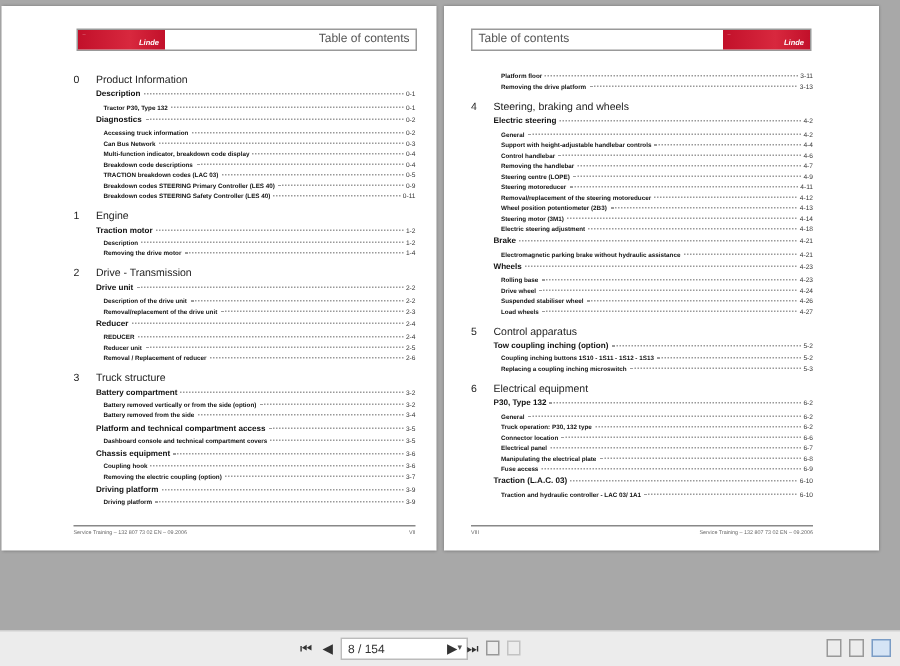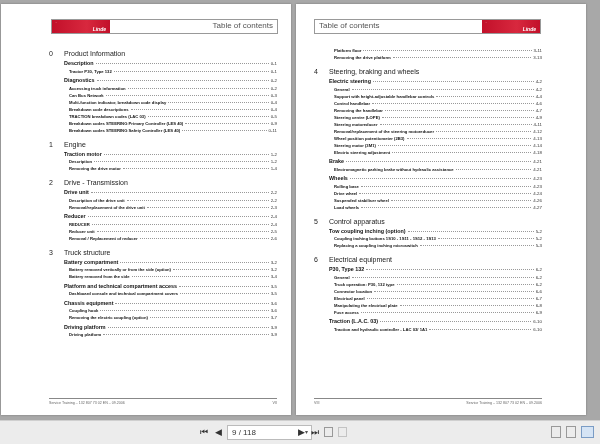--- a/index.html
+++ b/index.html
@@ -1,18 +1,18 @@
 <!DOCTYPE html>
 <html><head>
 <meta charset="utf-8">
 <style>
   html, body { margin:0; padding:0; }
   body { width:600px; height:444px; background:#a9a9a9; position:relative; overflow:hidden; font-family:"Liberation Sans", sans-serif; }
   .viewer { position:absolute; left:0; top:0; width:600px; height:420px; background:#a8a8a8; }
-  .page { position:absolute; top:4px; width:290px; height:411px; background:#fff; box-shadow:0 0 2px rgba(0,0,0,0.3); }
+  .page { position:absolute; top:4px; width:290px; height:363px; background:#fff; box-shadow:0 0 2px rgba(0,0,0,0.3); }
   .page.left { left:1px; }
   .page.right { left:296px; width:290px; }
   .header { position:absolute; top:15px; left:50px; width:227px; height:15px; border:1px solid #999; box-sizing:border-box; }
   .page.right .header { left:18px; }
   .logo { position:absolute; top:0; height:13px; width:58px; background:linear-gradient(90deg,#c2102a,#d8283e 60%,#c2102a); }
   .page.left .logo { left:0; }
   .page.right .logo { right:0; }
   .logo .brand { position:absolute; right:4px; bottom:1px; color:#fff; font-size:5px; font-style:italic; font-weight:bold; }
   .logo .tag { position:absolute; left:3px; top:1px; color:#f5c9cf; font-size:2.5px; }
   .hdr-title { position:absolute; top:1px; font-size:8px; color:#555; }
@@ -409,21 +409,21 @@
       <span>VIII</span>
       <span>Service Training – 132 807 73 02 EN – 09.2006</span>
     </div>
   </div>
 </div>
 
 <div class="toolbar">
   <span class="tb-btn" style="left:200px">⏮</span>
   <span class="tb-btn" style="left:215px">◀</span>
   <div class="page-field">
-    <span>9 / 118</span>
+    <span>8 / 154</span>
     <span class="drop">▾</span>
   </div>
   <span class="tb-btn" style="left:298px">▶</span>
   <span class="tb-btn" style="left:311px">⏭</span>
   <span class="view-btn" style="left:324px;width:9px;height:10px;top:6px"></span>
   <span class="view-btn" style="left:338px;width:9px;height:10px;top:6px;opacity:0.5"></span>
   <span class="view-btn" style="left:551px"></span>
   <span class="view-btn" style="left:566px"></span>
   <span class="view-btn active" style="left:581px;width:13px"></span>
 </div>

